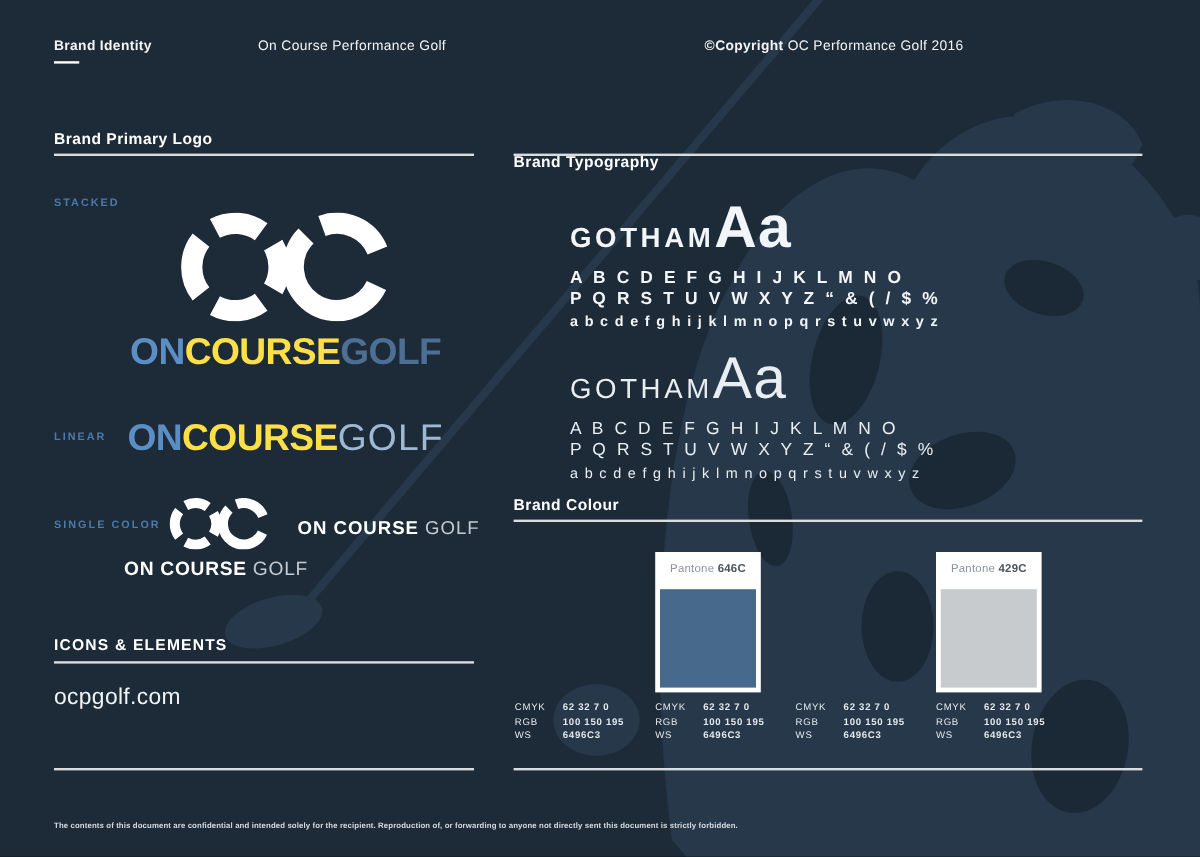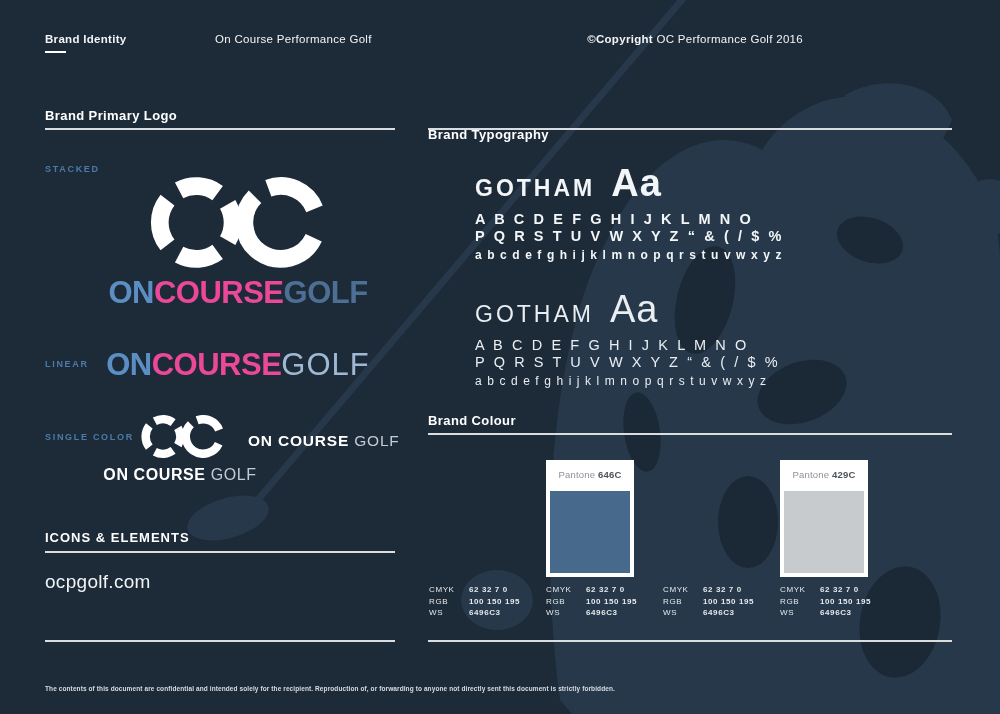--- a/index.html
+++ b/index.html
@@ -21,36 +21,36 @@
   .hdr-right b{font-weight:bold;}
 
   
   .sec-heading{font-size:13px;font-weight:bold;letter-spacing:.4px;color:#FFFFFF;white-space:nowrap;}
   .rule{height:2px;background:#D9DDE0;}
   .small-label{font-size:9px;font-weight:bold;letter-spacing:1.7px;color:#4C7BA9;white-space:nowrap;}
 
   
   .wordmark{font-weight:bold;font-size:31px;letter-spacing:-.5px;white-space:nowrap;text-align:center;}
   .wm-on{color:#5B8FC4;}
-  .wm-course{color:#ec4899;margin-top:18px;}
+  .wm-course{color:#fde047;margin-top:18px;}
   .wm-golf{color:#4C6F93;}
   .wm-golf-light{color:#9FB9D4;font-weight:400;letter-spacing:1px;}
   .single-wm{font-size:16px;font-weight:bold;letter-spacing:.6px;white-space:nowrap;text-align:center;color:#FFFFFF;}
   .single-wm .golf{color:#C3CBD3;font-weight:400;}
   .single-lockup{font-size:15.5px;font-weight:bold;letter-spacing:.8px;white-space:nowrap;color:#FFFFFF;}
   .single-lockup .golf{color:#C3CBD3;font-weight:400;}
 
   
   .link-line{font-size:19px;font-weight:400;color:#EFF3F6;letter-spacing:.3px;}
 
   
   .specimen{color:#F3F6F8;white-space:nowrap;}
   .specimen .top{display:flex;align-items:baseline;}
   .gotham-name{font-size:23px;letter-spacing:3px;}
-  .gotham-sample{font-size:38px;margin-left:16px;letter-spacing:1px;}
+  .gotham-sample{font-size:49px;letter-spacing:1px;}
   .alpha{font-size:14.5px;letter-spacing:2.6px;line-height:16.5px;}
   .alpha-lower{font-size:12px;letter-spacing:1.1px;margin-top:3px;}
   .spec-bold{font-weight:bold;}
   .spec-light{font-weight:400;color:#E9EEF2;}
 
   
   .swatch-card{position:absolute;top:460px;width:88px;height:117px;background:#FFFFFF;}
   .swatch-label{margin-top:9px;text-align:center;font-size:9.5px;color:#8D9298;letter-spacing:.2px;}
   .swatch-label b{color:#4D5358;}
   .swatch-fill{position:absolute;left:4px;right:4px;top:31px;bottom:4px;background:#888;}

